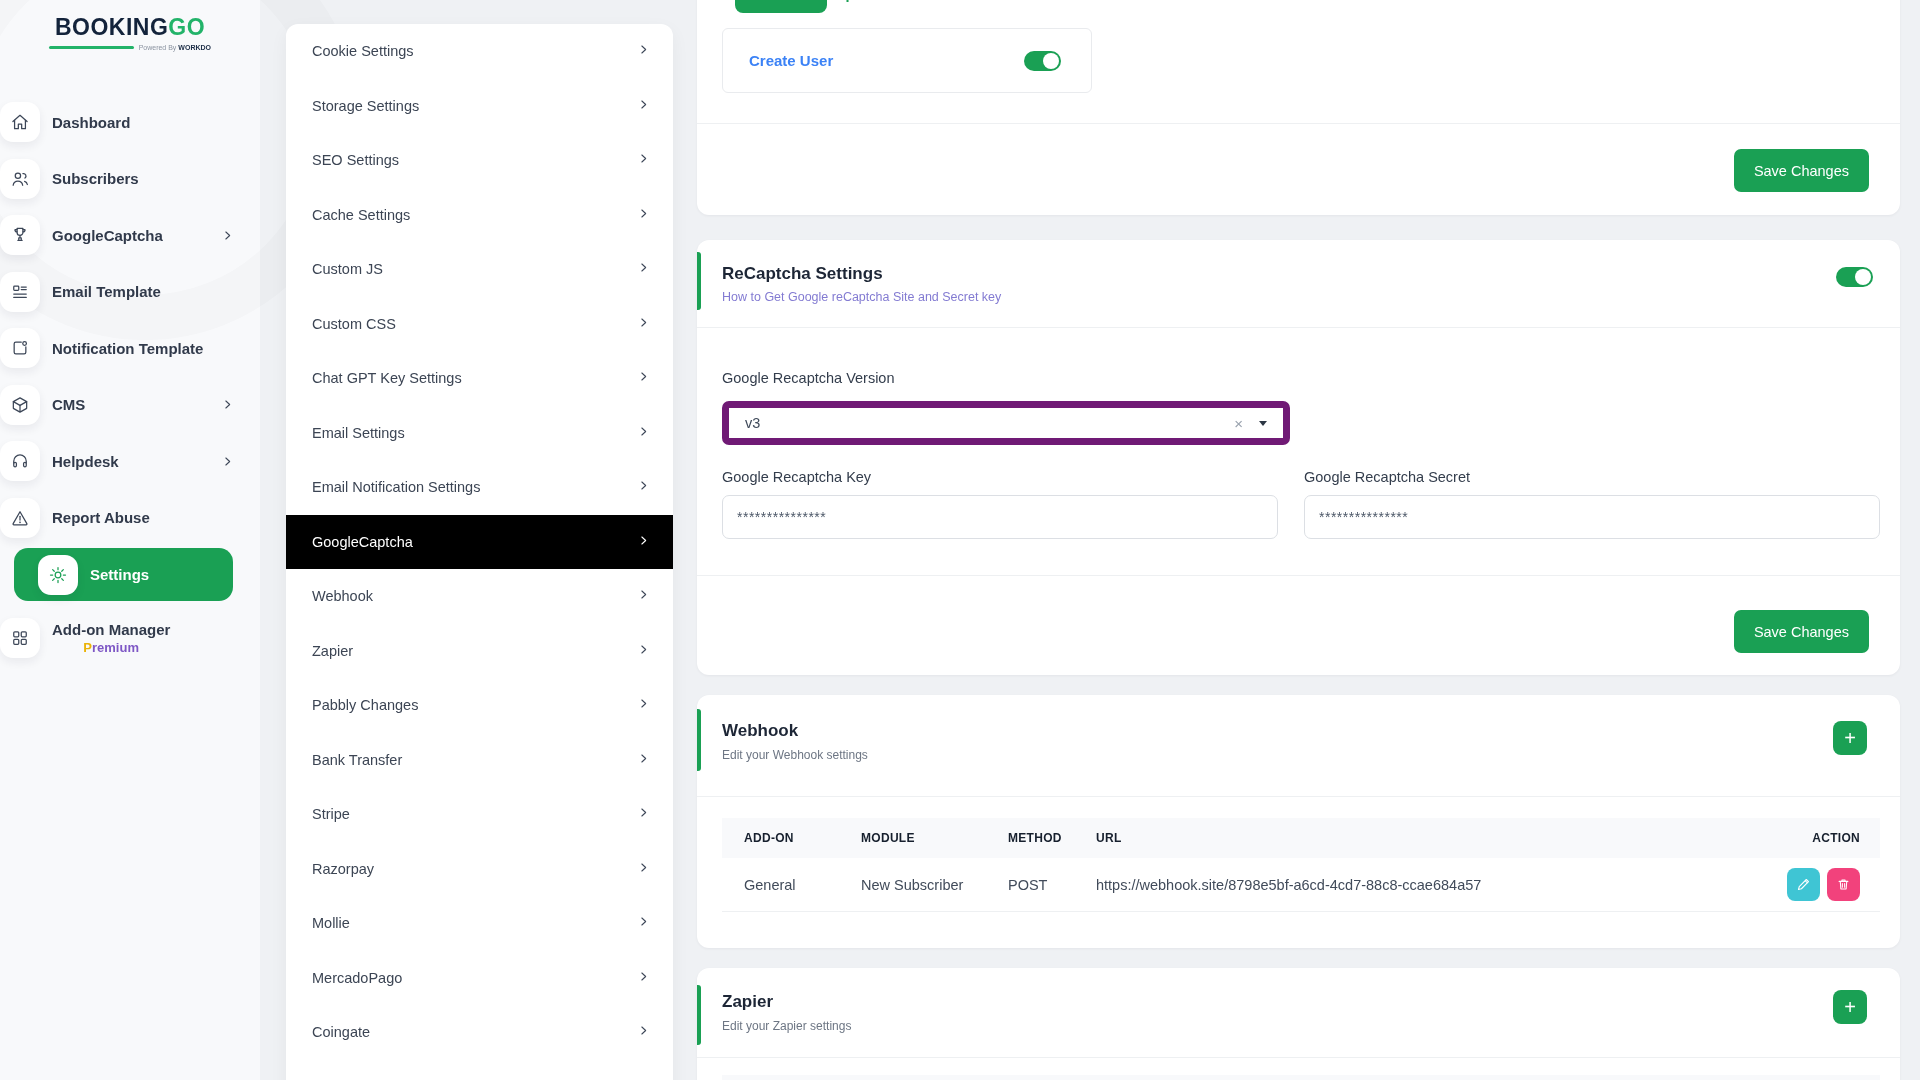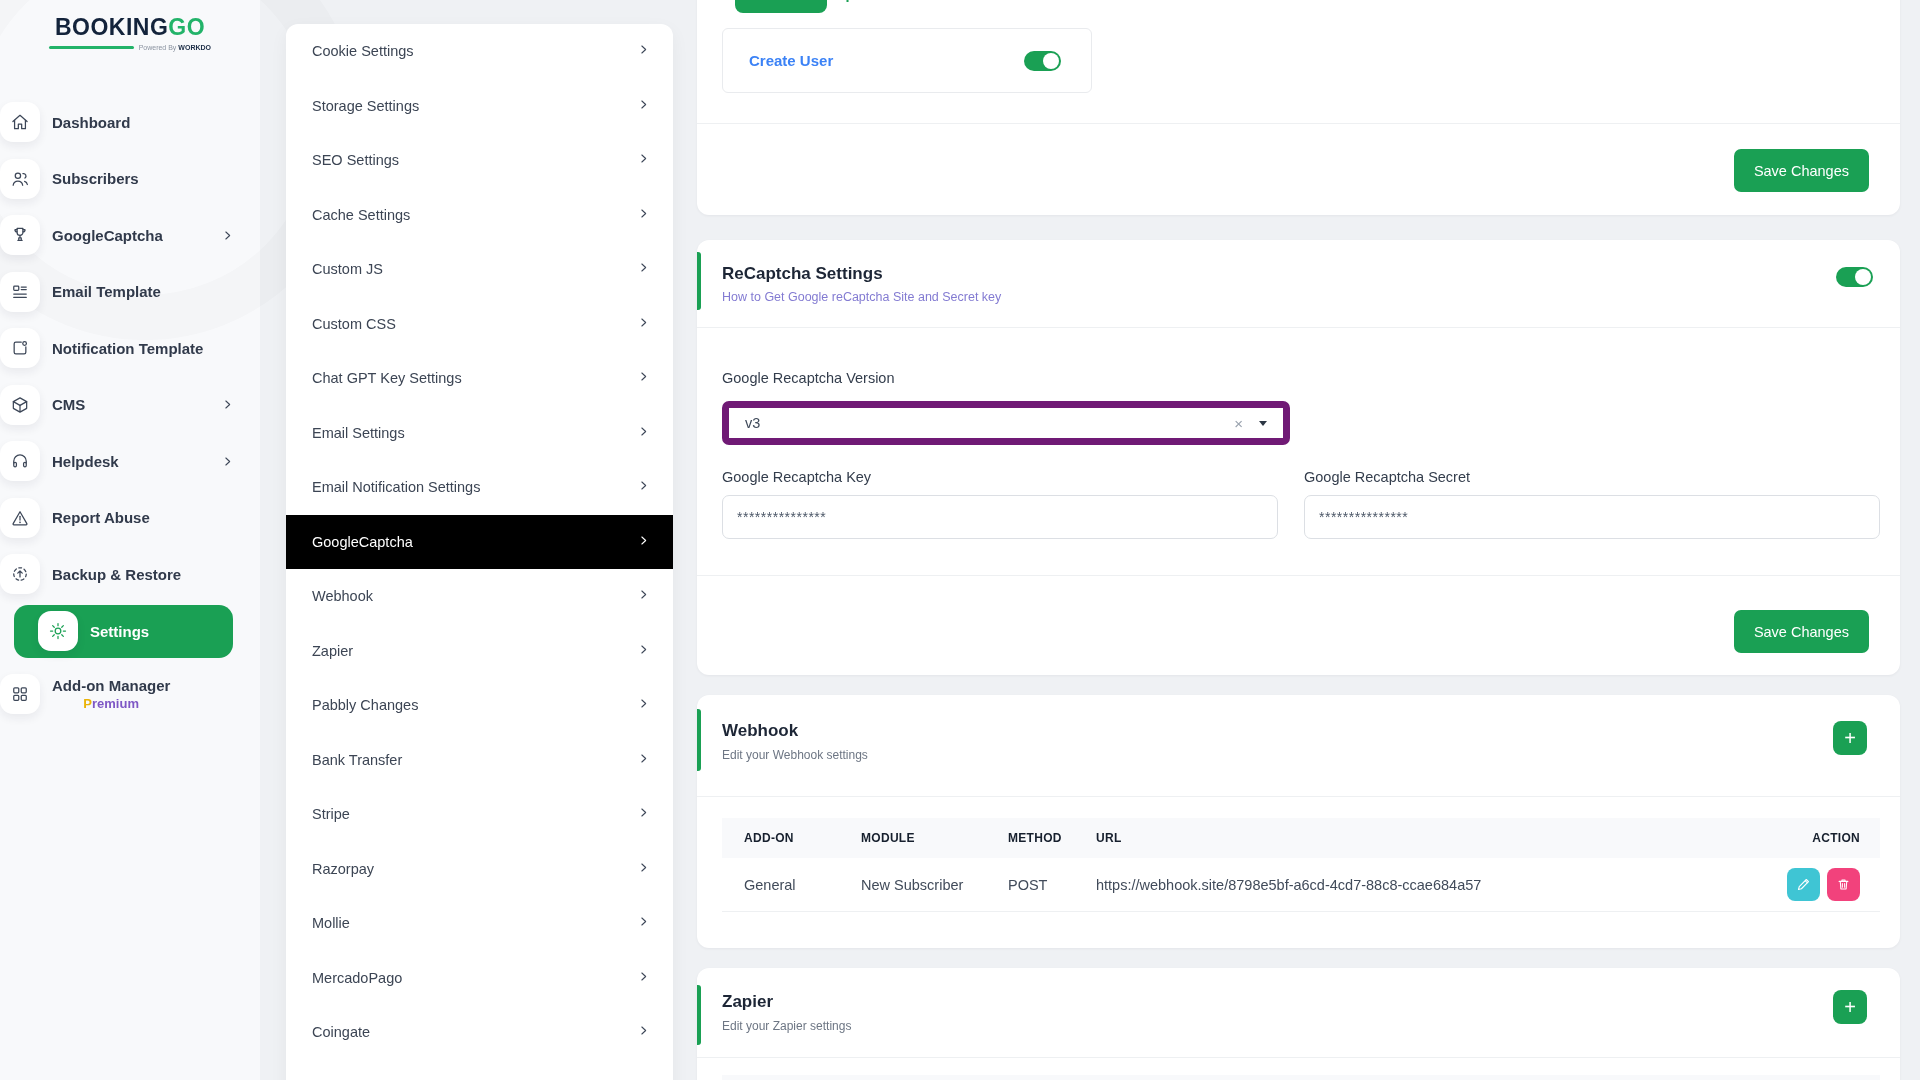--- a/index.html
+++ b/index.html
@@ -198,29 +198,20 @@
     <div class="nav-item">
       <span class="icon-box">
           <svg viewBox="0 0 24 24">
             <path d="M12 4.5 3.8 18.7a1 1 0 0 0 .9 1.5h14.6a1 1 0 0 0 .9-1.5L12 4.5z"></path>
             <path d="M12 10v4.5"></path>
             <circle cx="12" cy="17.2" r=".4"></circle>
           </svg>
         </span>
       <span class="nav-label">Report Abuse</span>
     </div>
-    <div class="nav-item">
-      <span class="icon-box">
-          <svg viewBox="0 0 24 24">
-            <circle cx="12" cy="12" r="7.5" stroke-dasharray="3.4 3.2"></circle>
-            <path d="M12 8.5v7M9.3 11l2.7-2.6 2.7 2.6"></path>
-          </svg>
-        </span>
-      <span class="nav-label">Backup &amp; Restore</span>
-    </div>
     <div class="nav-item active">
       <span class="icon-box">
           <svg viewBox="0 0 24 24">
             <circle cx="12" cy="12" r="3.4"></circle>
             <path d="M12 3v2.6M12 18.4V21M3 12h2.6M18.4 12H21M5.6 5.6l1.9 1.9M16.5 16.5l1.9 1.9M5.6 18.4l1.9-1.9M16.5 7.5l1.9-1.9"></path>
           </svg>
         </span>
       <span class="nav-label">Settings</span>
     </div>
     <div class="nav-item addon">

